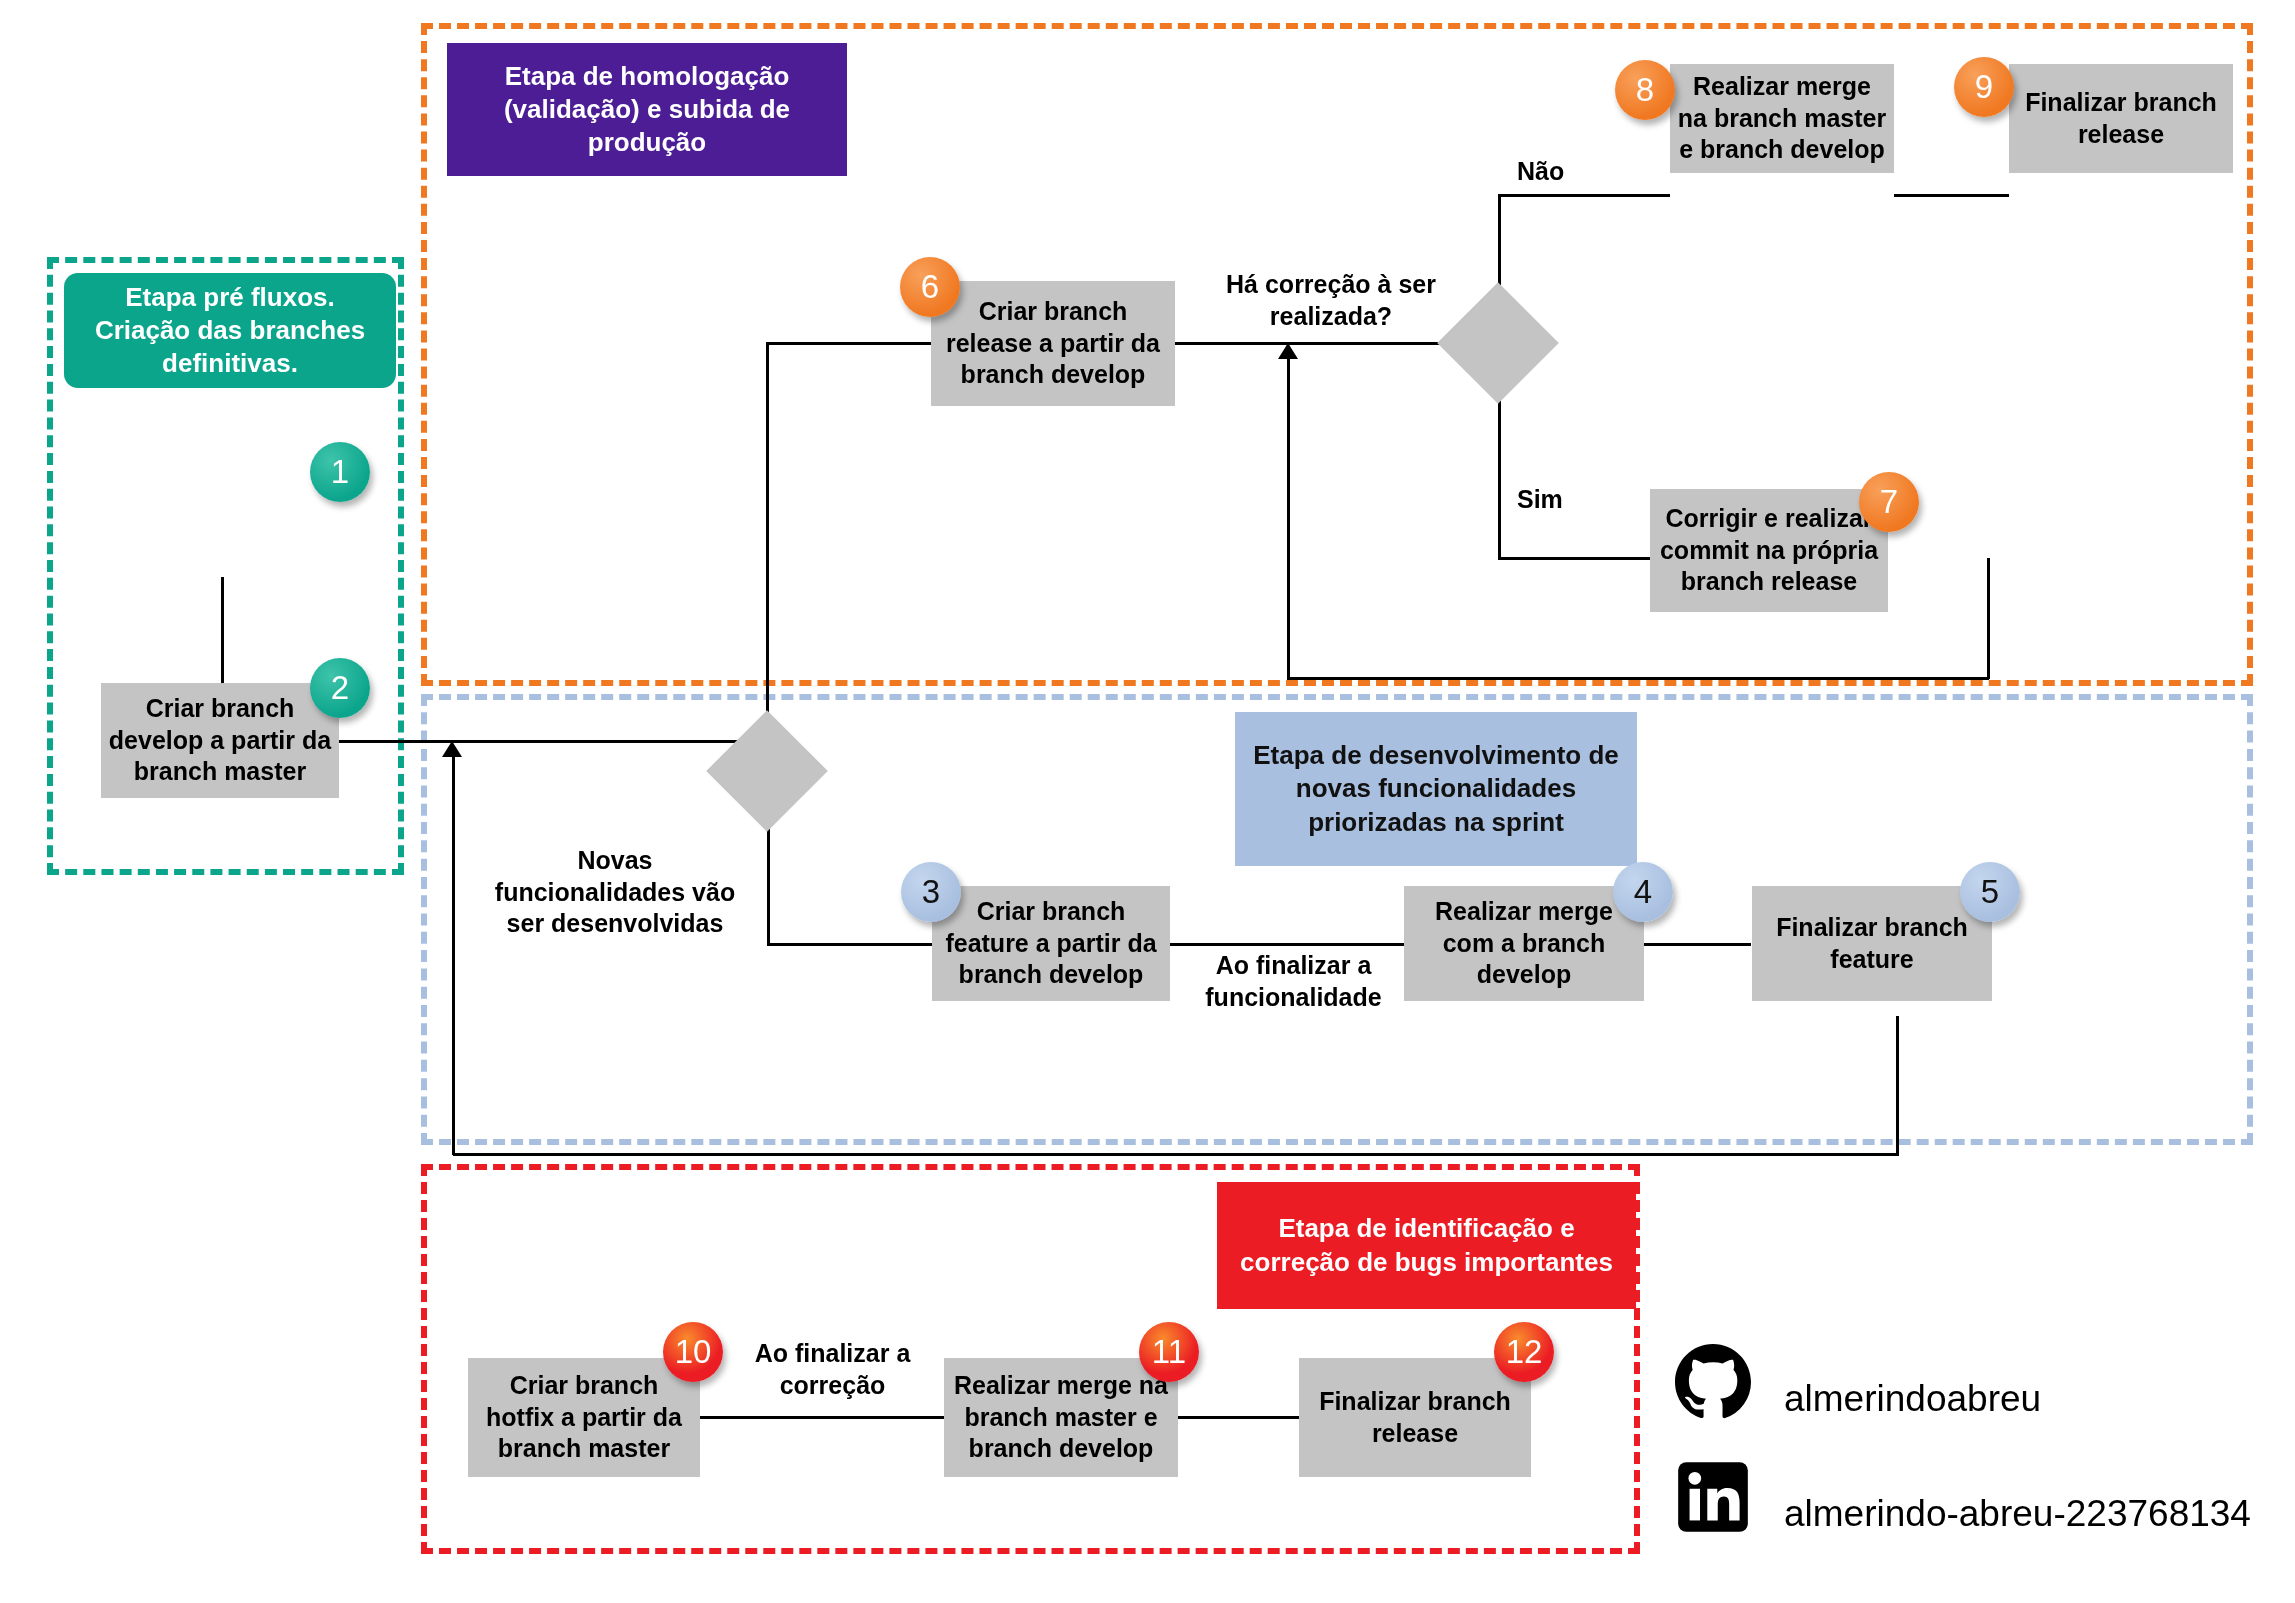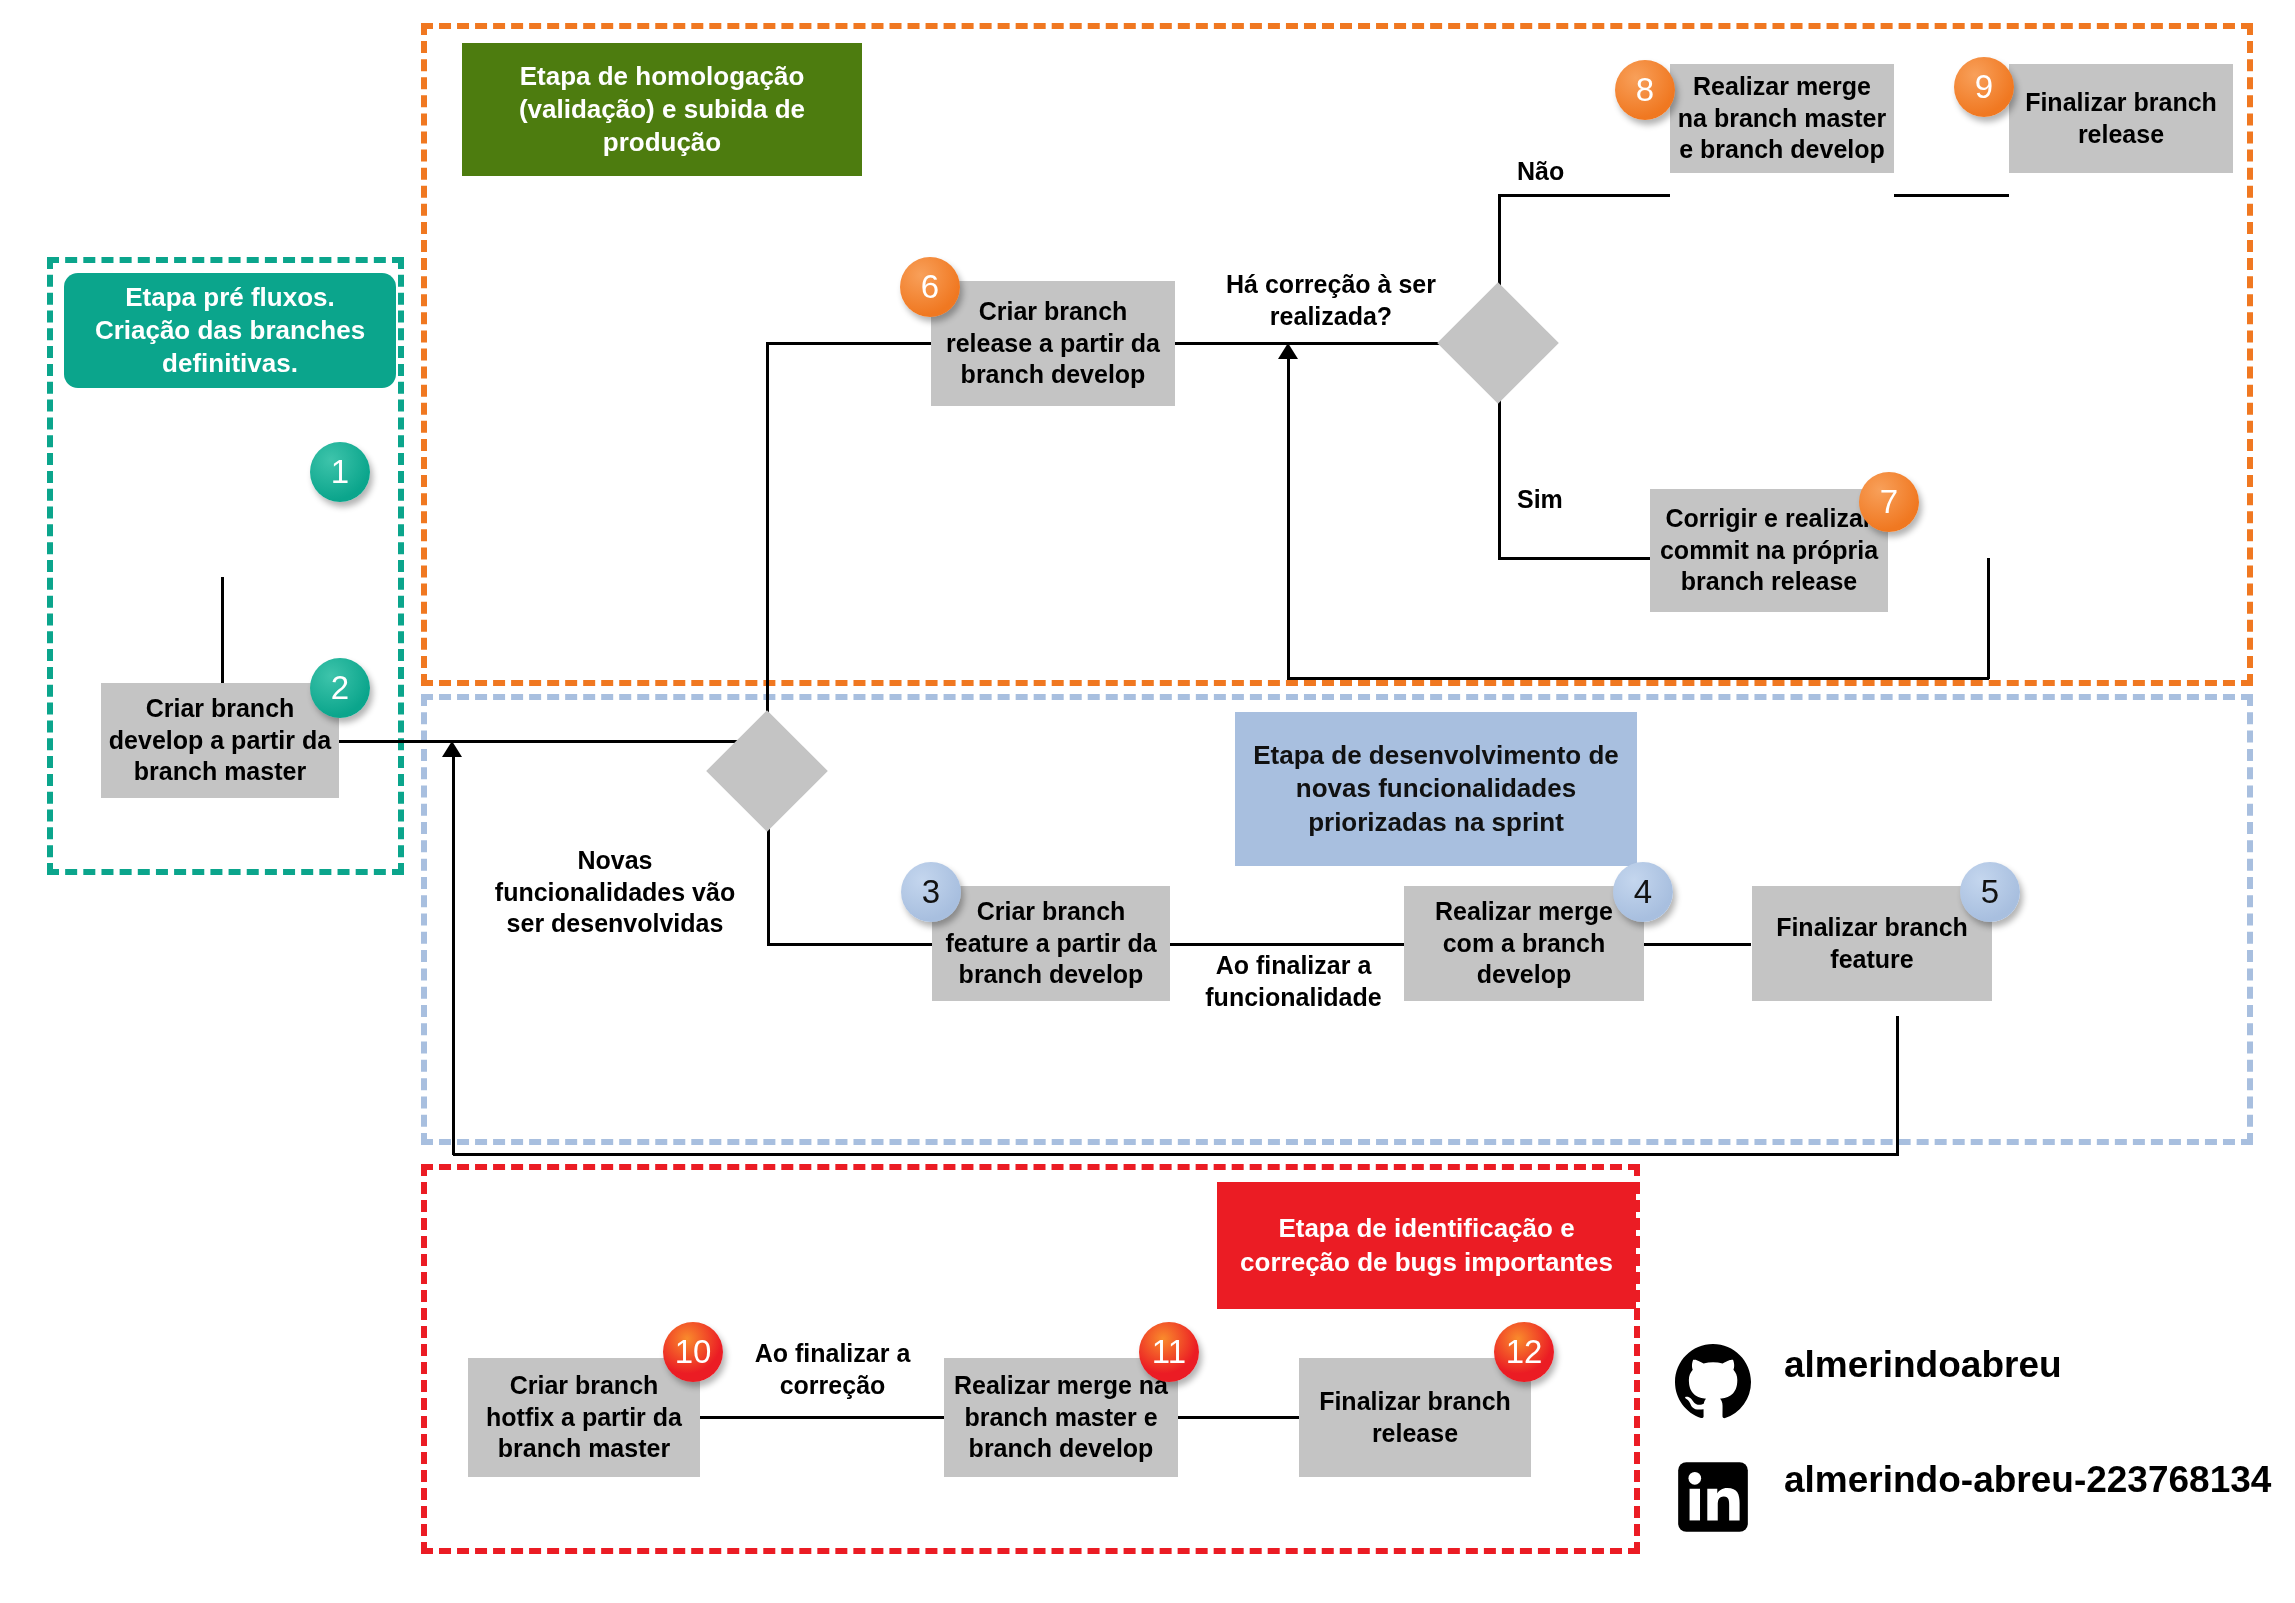--- a/index.html
+++ b/index.html
@@ -16,21 +16,21 @@
   .region.blue{border:6.8px dashed #A8BFDF;}
   .region.red{border:6.8px dashed #EB1C24;}
 
   
   .title-box{
     position:absolute;display:flex;align-items:center;justify-content:center;
     text-align:center;color:#ffffff;font-weight:bold;font-size:26px;line-height:1.28;
     padding:5.9px 13.7px;box-sizing:border-box;
   }
   .title-box.green{background:#0BA58C;border-radius:14px;}
-  .title-box.orange{background:#4d7c0f;margin-left:15px;}
+  .title-box.orange{background:#4c1d95;}
   .title-box.blue{background:#A8BFDF;color:#111111;}
   .title-box.red{background:#EB1C24;}
 
   
   .node{
     position:absolute;background:#C4C4C4;
     display:flex;align-items:center;justify-content:center;text-align:center;
     color:#000000;font-weight:bold;font-size:25px;line-height:1.26;
     box-sizing:border-box;padding:3.9px 7.8px;
   }
@@ -63,21 +63,21 @@
   .ln.v{width:2.9px;}
 
   
   .arrow-up{
     position:absolute;width:0;height:0;
     border-left:10.7px solid transparent;border-right:10.7px solid transparent;
     border-bottom:16.6px solid #000;
   }
 
   
-  .social-row{position:absolute;display:flex;align-items:flex-start;font-weight:bold;}
+  .social-row{position:absolute;display:flex;align-items:flex-end;}
   .social-label{font-size:37px;color:#000;margin-left:33px;white-space:nowrap;}
   .social-icon{width:76px;height:76px;display:block;}
 </style>
 </head>
 <body>
 
 <div id="canvas">
 
   <div class="region green" style="left:47px;  top:257px;  width:357px;  height:618px;"></div>
   <div class="region orange" style="left:421px; top:23.4px;   width:1832px; height:663px;"></div>

